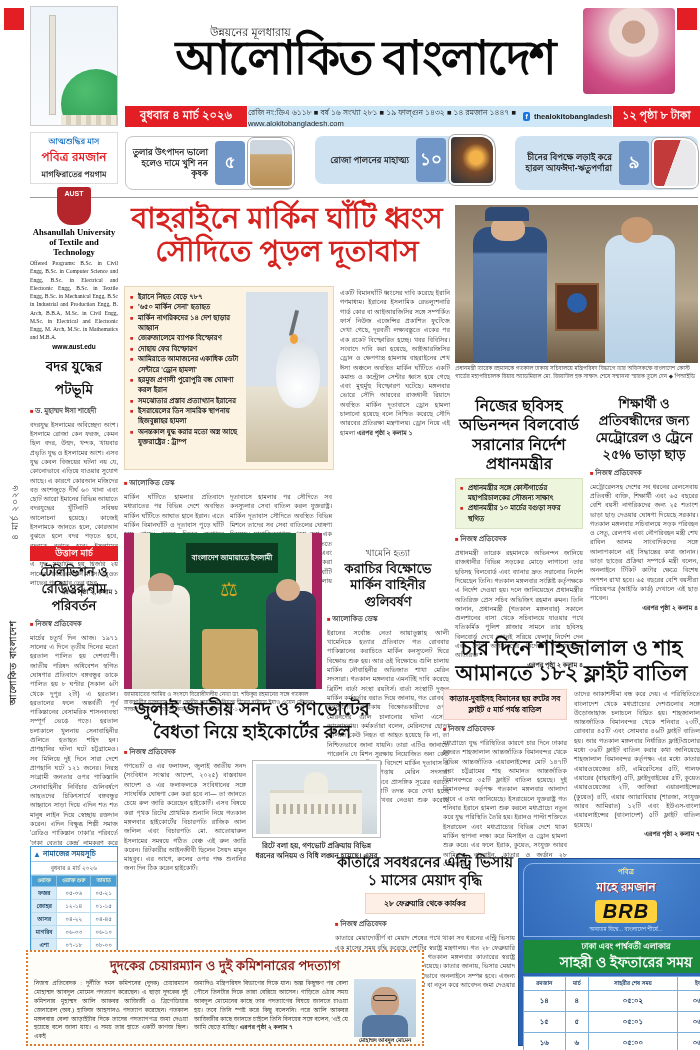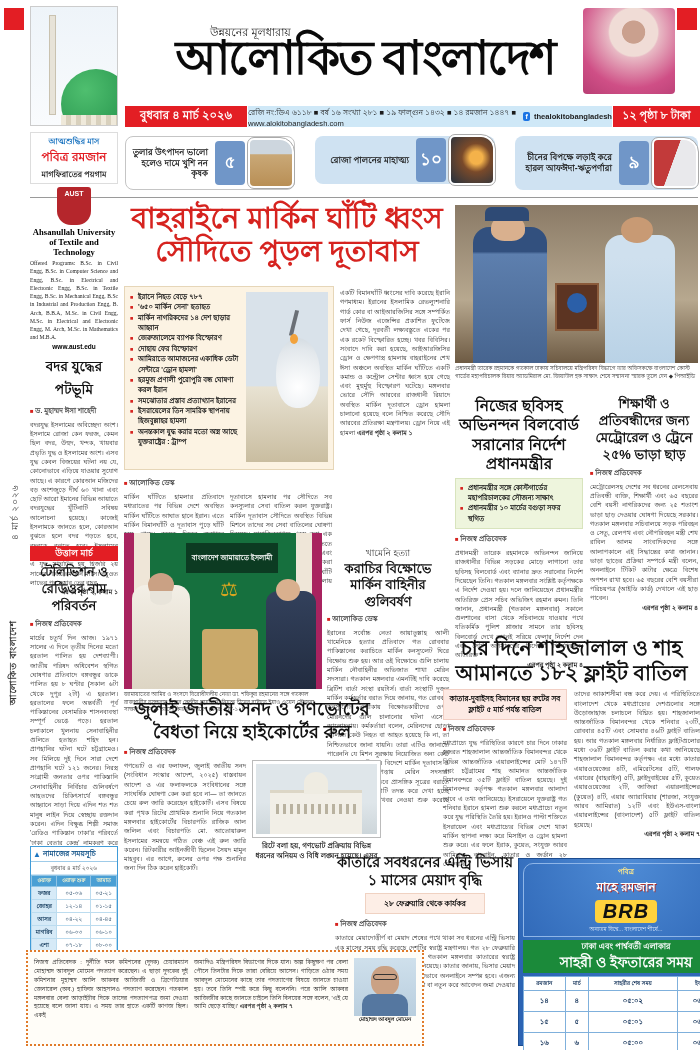--- a/index.html
+++ b/index.html
@@ -291,20 +291,21 @@
   </div>
 
   <div class="abs" style="left:335px;top:853px;width:180px;">
     <div class="hl" style="font-size:14.5px;line-height:1.25;">কাতারে সবধরনের এন্ট্রি ভিসায় ১ মাসের মেয়াদ বৃদ্ধি</div>
     <div style="width:120px;margin:4px auto;background:#fdeee6;border:1px solid #f0d2c2;padding:3px;font-size:7.6px;font-weight:bold;text-align:center;">২৮ ফেব্রুয়ারি থেকে কার্যকর</div>
     <div class="byline">নিজস্ব প্রতিবেদক</div>
     <div class="jtext">কাতারে মেয়াদোত্তীর্ণ বা মেয়াদ শেষের পথে থাকা সব ধরনের এন্ট্রি ভিসায় এক মাসের সময় বৃদ্ধি করেছে দেশটির স্বরাষ্ট্র মন্ত্রণালয়। গত ২৮ ফেব্রুয়ারি থেকে এই সিদ্ধান্ত কার্যকর হয়েছে। গতকাল মঙ্গলবার কাতারের স্বরাষ্ট্র মন্ত্রণালয় এক ঘোষণায় এ তথ্য জানিয়েছে। কাতার জানায়, ভিসার মেয়াদ বৃদ্ধি সম্পূর্ণ বিনামূল্যে এবং স্বয়ংক্রিয়ভাবে অনলাইনে সম্পন্ন হবে। এজন্য সংশ্লিষ্ট দপ্তরে সরাসরি উপস্থিত হওয়া বা নতুন করে আবেদন জমা দেওয়ার প্রয়োজন নেই।</div>
   </div>
 
   <div class="abs" style="left:26px;top:950px;width:398px;height:96px;border:2px dotted #e07a2a;background:#fffdf8;padding:4px 6px;">
+    <div class="hl" style="font-size:13px;color:#8a1a12;">দুদকের চেয়ারম্যান ও দুই কমিশনারের পদত্যাগ</div>
     <div style="display:flex;gap:6px;margin-top:2px;">
       <div class="jtext" style="flex:1;font-size:6px;">নিজস্ব প্রতিবেদক : দুর্নীতি দমন কমিশনের (দুদক) চেয়ারম্যান মোহাম্মদ আবদুল মোমেন পদত্যাগ করেছেন। এ ছাড়া দুদকের দুই কমিশনার মুহাম্মদ আলি আকবর আজিজী ও ব্রিগেডিয়ার জেনারেল (অব.) হাফিজ আহসানও পদত্যাগ করেছেন। গতকাল মঙ্গলবার বেলা আড়াইটার দিকে তাদের পদত্যাগপত্র জমা দেওয়া হয়েছে বলে জানা যায়। এ সময় তার হাতে একটি কাগজ ছিল। একই</div>
       <div class="jtext" style="flex:1;font-size:6px;">
         <span>জমাদিও মন্ত্রিপরিষদ বিভাগের দিকে যান। অল্প কিছুক্ষণ পর বেলা পৌনে তিনটার দিকে তারা বেরিয়ে আসেন। গাড়িতে ওঠার সময় আবদুল মোমেনের কাছে তার পদত্যাগের বিষয়ে জানতে চাওয়া হয়। তবে তিনি স্পষ্ট করে কিছু বলেননি। পরে আলি আকবর আজিজীর কাছে জানতে চাইলে তিনি বিনয়ের সঙ্গে বলেন, 'এই যে আমি ছেড়ে যাচ্ছি।'</span>
         <b style="font-size:6px;">এরপর পৃষ্ঠা ২ কলাম ৭</b>
       </div>
       <div style="width:62px;">
         <div style="width:62px;height:58px;position:relative;background:linear-gradient(#cfe0ec,#b9cede);overflow:hidden;">
           <div class="abs" style="left:17px;top:8px;width:28px;height:30px;border-radius:45%;background:#caa184;"></div>
           <div class="abs" style="left:8px;top:36px;width:46px;height:22px;border-radius:10px 10px 0 0;background:#5577a0;"></div>

